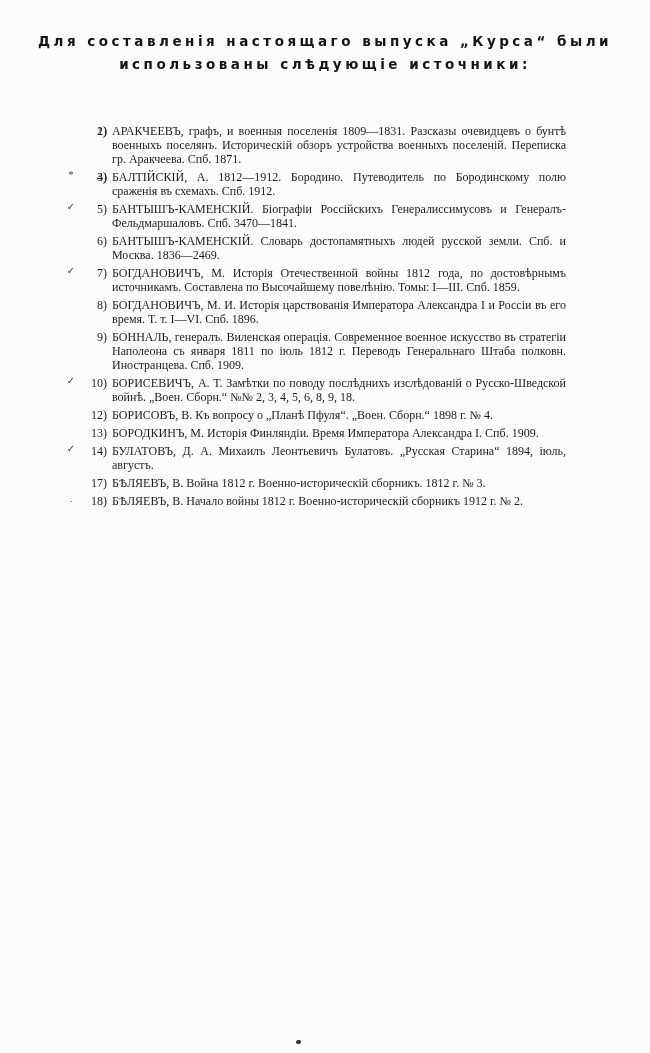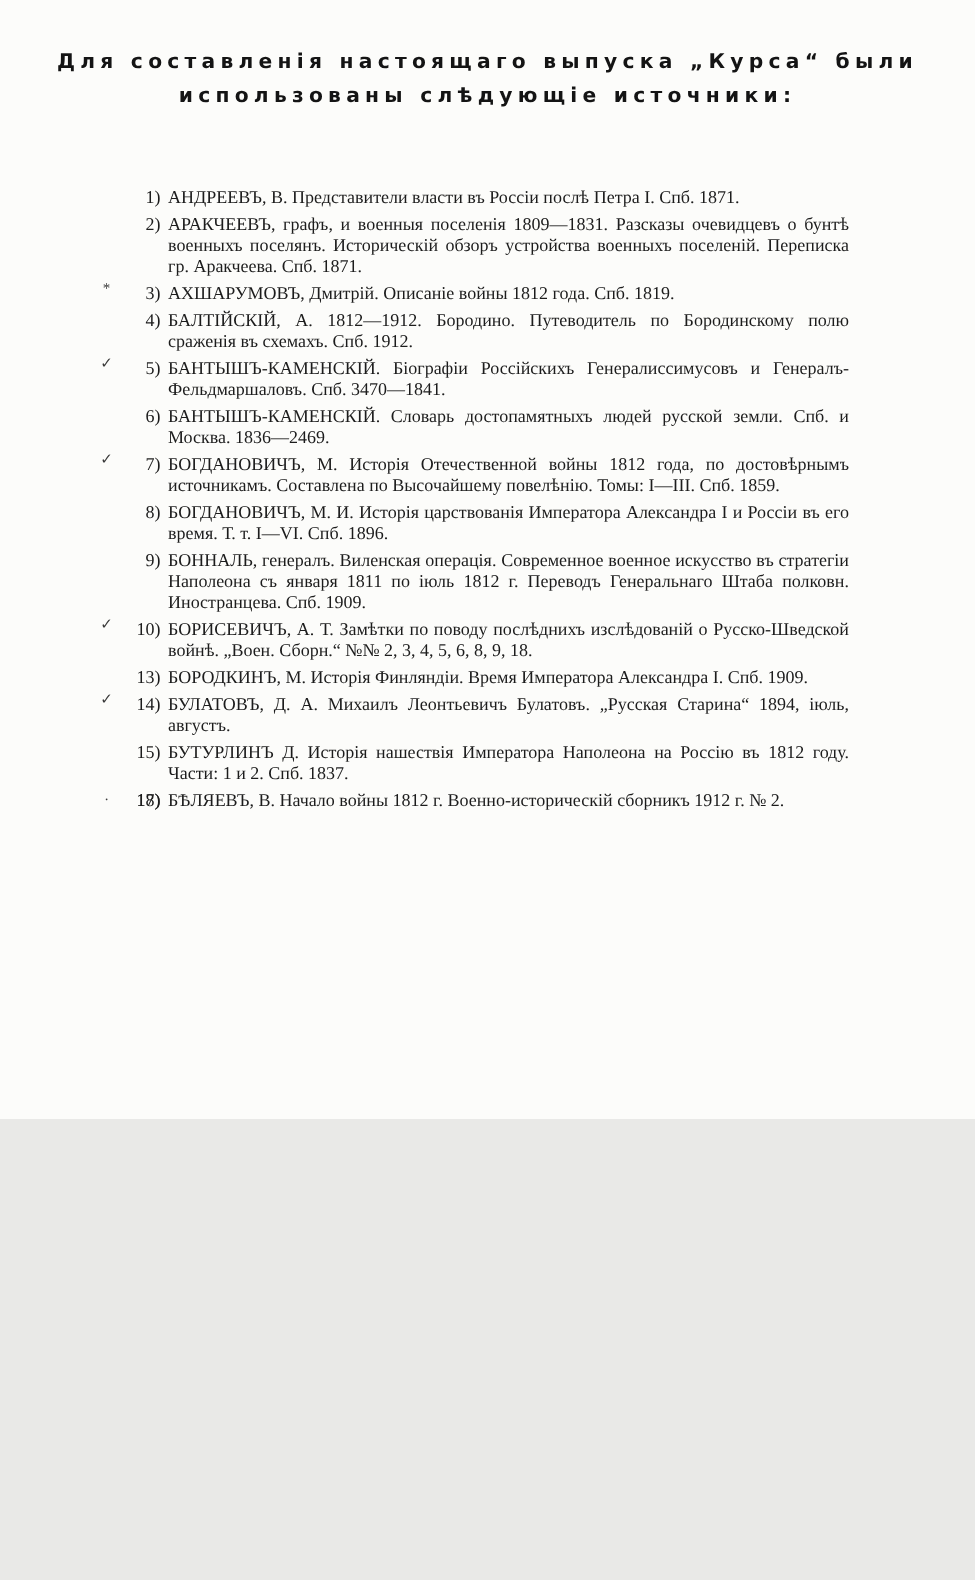--- a/index.html
+++ b/index.html
@@ -1,20 +1,20 @@
 <!DOCTYPE html>
 <html><head>
 <meta charset="utf-8">
 <style>
   html,body { margin:0; padding:0; }
   body { background:#e9e9e7; }
   .page {
     position: relative;
     width: 650px;
-    height: 746px;
+    height: 1053px;
     margin: 0 auto;
     background: #fcfcfa;
     overflow: hidden;
     color: #1c1c1c;
     font-family: "Liberation Serif", serif;
   }
   .header {
     margin-top: 30px;
     text-align: center;
     font-family: "DejaVu Sans", sans-serif;
@@ -69,33 +69,31 @@
   <div class="header">
     <div>Для составленія настоящаго выпуска „Курса“ были</div>
     <div>использованы слѣдующіе источники:</div>
   </div>
 
   <div class="entries">
 
     <div class="entry">
       <span class="mark"></span>
       <span class="num">1)</span>
-      <span class="text">АНДРЕЕВЪ, В. Представители власти въ Россіи послѣ Петра I. Спб. 1871.</span>
     </div>
 
     <div class="entry">
       <span class="mark"></span>
       <span class="num">2)</span>
       <span class="text">АРАКЧЕЕВЪ, графъ, и военныя поселенія 1809—1831. Разсказы очевидцевъ о бунтѣ военныхъ поселянъ. Историческій обзоръ устройства военныхъ поселеній. Переписка гр. Аракчеева. Спб. 1871.</span>
     </div>
 
     <div class="entry">
       <span class="mark">*</span>
       <span class="num">3)</span>
-      <span class="text">АХШАРУМОВЪ, Дмитрій. Описаніе войны 1812 года. Спб. 1819.</span>
     </div>
 
     <div class="entry">
       <span class="mark"></span>
       <span class="num">4)</span>
       <span class="text">БАЛТІЙСКІЙ, А. 1812—1912. Бородино. Путеводитель по Бородинскому полю сраженія въ схемахъ. Спб. 1912.</span>
     </div>
 
     <div class="entry">
       <span class="mark">✓</span>
@@ -127,43 +125,44 @@
       <span class="text">БОННАЛЬ, генералъ. Виленская операція. Современное военное искусство въ стратегіи Наполеона съ января 1811 по іюль 1812 г. Переводъ Генеральнаго Штаба полковн. Иностранцева. Спб. 1909.</span>
     </div>
 
     <div class="entry">
       <span class="mark">✓</span>
       <span class="num">10)</span>
       <span class="text">БОРИСЕВИЧЪ, А. Т. Замѣтки по поводу послѣднихъ изслѣдованій о Русско-Шведской войнѣ. „Воен. Сборн.“ №№ 2, 3, 4, 5, 6, 8, 9, 18.</span>
     </div>
 
 
+    <div class="entry">
+      <span class="mark"></span>
+      <span class="num">12)</span>
+      <span class="text">БОРИСОВЪ, В. Къ вопросу о „Планѣ Пфуля“. „Воен. Сборн.“ 1898 г. № 4.</span>
+    </div>
 
     <div class="entry">
       <span class="mark"></span>
       <span class="num">13)</span>
       <span class="text">БОРОДКИНЪ, М. Исторія Финляндіи. Время Императора Александра I. Спб. 1909.</span>
     </div>
 
     <div class="entry">
       <span class="mark">✓</span>
       <span class="num">14)</span>
       <span class="text">БУЛАТОВЪ, Д. А. Михаилъ Леонтьевичъ Булатовъ. „Русская Старина“ 1894, іюль, августъ.</span>
     </div>
 
-    <div class="entry">
-      <span class="mark"></span>
-      <span class="num">15)</span>
-      <span class="text">БУТУРЛИНЪ Д. Исторія нашествія Императора Наполеона на Россію въ 1812 году. Части: 1 и 2. Спб. 1837.</span>
-    </div>
 
 
     <div class="entry">
       <span class="mark"></span>
       <span class="num">17)</span>
+      <span class="text">БѢЛЯЕВЪ, В. Война 1812 г. Военно-историческій сборникъ. 1812 г. № 3.</span>
     </div>
 
     <div class="entry">
       <span class="mark">.</span>
       <span class="num">18)</span>
       <span class="text">БѢЛЯЕВЪ, В. Начало войны 1812 г. Военно-историческій сборникъ 1912 г. № 2.</span>
     </div>
 
   </div>
 

